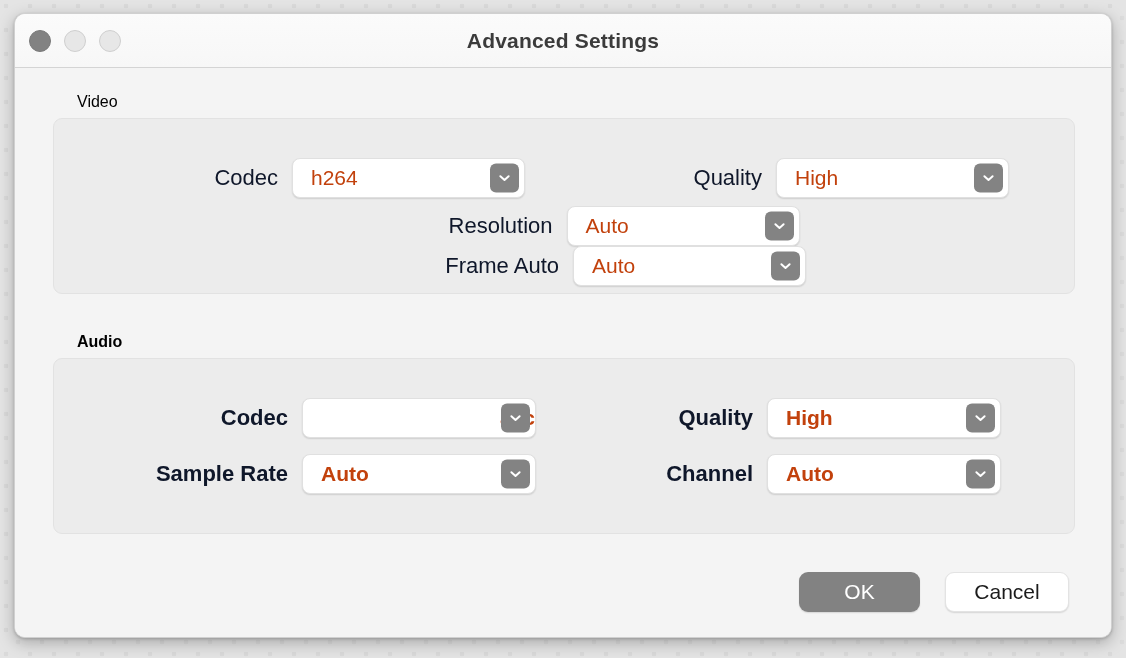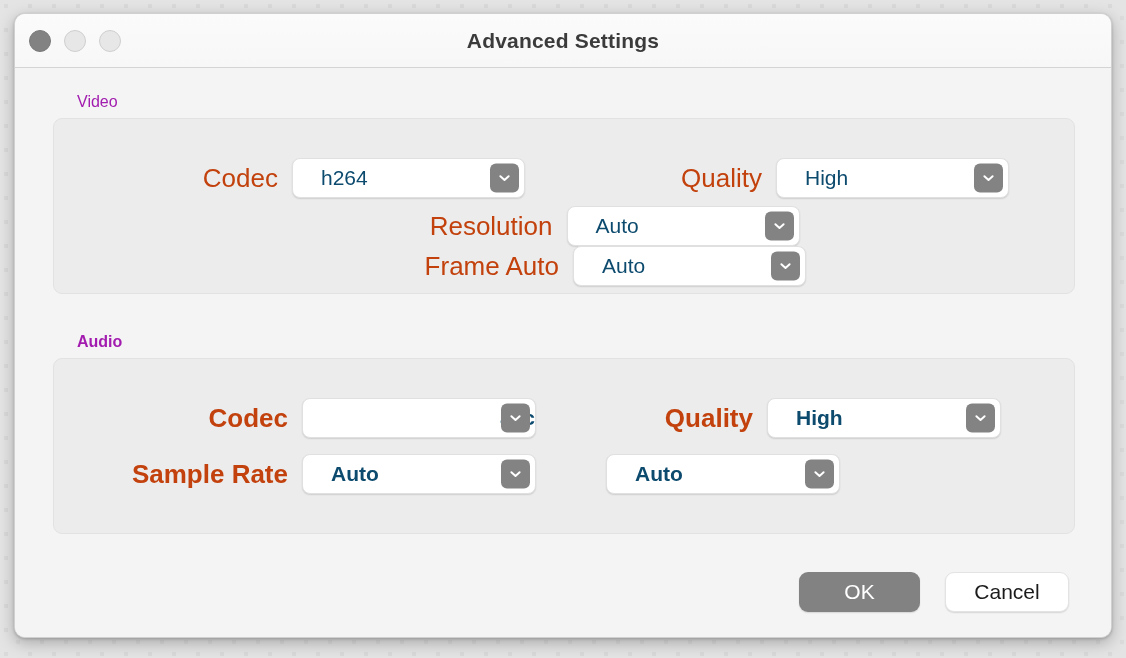--- a/index.html
+++ b/index.html
@@ -86,21 +86,21 @@
     padding: 0;
   }
 
   .section {
     position: absolute;
     left: 38px;
     width: 1022px;
   }
   .section-title {
     font-size: 16px;
-    color: #a21caf;
+    color: #000000;
     margin-left: 24px;
     margin-bottom: 6px;
     line-height: 20px;
   }
   .section-box {
     background: #ececec;
     border: 1px solid #e2e2e2;
     border-radius: 9px;
     box-sizing: border-box;
   }
@@ -115,44 +115,44 @@
   .row {
     display: flex;
     align-items: center;
   }
   .field {
     display: flex;
     align-items: center;
   }
   .field-label {
     text-align: right;
-    font-size: 26px;
-    color: #c2410c;
+    font-size: 22px;
+    color: #0f172a;
     padding-right: 14px;
     white-space: nowrap;
     box-sizing: border-box;
   }
 
   
   .popup {
     position: relative;
     height: 40px;
     background: #ffffff;
     border: 1px solid #e0e0e0;
     border-radius: 8px;
     box-shadow: 0 1px 1.5px rgba(0,0,0,0.13);
     display: flex;
     align-items: center;
     box-sizing: border-box;
     cursor: default;
   }
   .popup .value {
     font-size: 21px;
-    color: #0c4a6e;
-    padding-left: 28px;
+    color: #c2410c;
+    padding-left: 18px;
     white-space: nowrap;
     overflow: hidden;
   }
   .popup .chev-btn {
     position: absolute;
     right: 5px;
     top: 50%;
     transform: translateY(-50%);
     width: 29px;
     height: 29px;
@@ -311,20 +311,21 @@
                 <div class="popup" style="width:234px;">
                   <span class="value">Auto</span>
                   <span class="chev-btn">
                     <svg width="15" height="15" viewBox="0 0 16 16" aria-hidden="true">
                       <path d="M3.6 6.1 L8 10.2 L12.4 6.1" fill="none" stroke="#ffffff" stroke-width="2.1" stroke-linecap="round" stroke-linejoin="round"></path>
                     </svg>
                   </span>
                 </div>
               </div>
               <div class="field" style="margin-left:70px;">
+                <div class="field-label" style="width:161px;">Channel</div>
                 <div class="popup" style="width:234px;">
                   <span class="value">Auto</span>
                   <span class="chev-btn">
                     <svg width="15" height="15" viewBox="0 0 16 16" aria-hidden="true">
                       <path d="M3.6 6.1 L8 10.2 L12.4 6.1" fill="none" stroke="#ffffff" stroke-width="2.1" stroke-linecap="round" stroke-linejoin="round"></path>
                     </svg>
                   </span>
                 </div>
               </div>
             </div>

